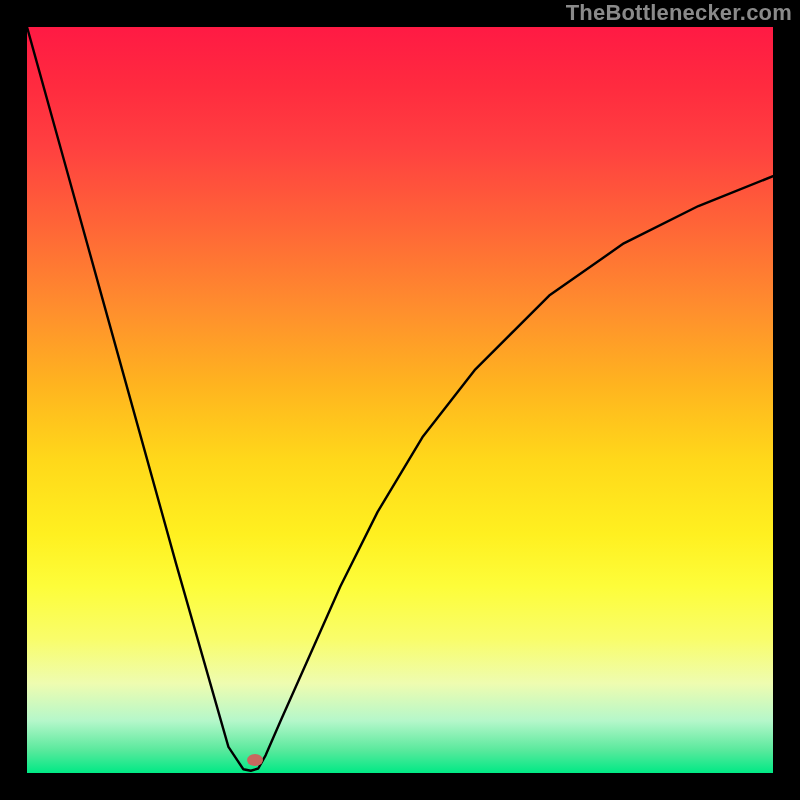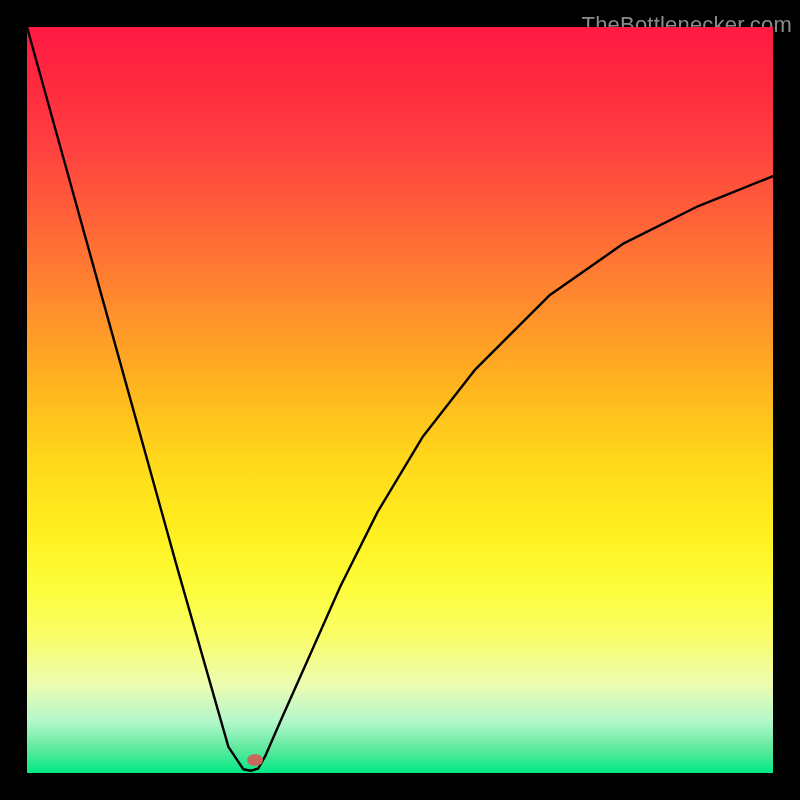--- a/index.html
+++ b/index.html
@@ -51,26 +51,26 @@
   .marker {
     position: absolute;
     width: 16px;
     height: 12px;
     border-radius: 50%;
     background: #c8685e;
     transform: translate(-50%, -50%);
   }
   .watermark {
     position: absolute;
-    top: 12px;
+    top: 0;
     right: 8px;
     color: #8a8a8a;
     font-size: 22px;
     letter-spacing: 0.2px;
-    font-weight: 400;
+    font-weight: 700;
   }
 </style>
 </head>
 <body>
 
 <div class="frame">
   <div class="watermark">TheBottlenecker.com</div>
   <div class="plot">
     <svg class="curve" viewBox="0 0 746 746" preserveAspectRatio="none">
       <path id="series-path" d="M0.00 0.00 L37.30 134.28 L74.60 268.56 L111.90 402.84 L149.20 537.12 L186.50 667.67 L201.42 719.89 L216.34 742.27 L223.80 743.76 L231.26 741.52 L238.72 728.10 L253.64 693.78 L283.48 626.64 L313.32 559.50 L350.62 484.90 L395.38 410.30 L447.60 343.16 L522.20 268.56 L596.80 216.34 L671.40 179.04 L746.00 149.20" fill="none" stroke="#000" stroke-width="2.4" stroke-linejoin="round" stroke-linecap="round"></path>

